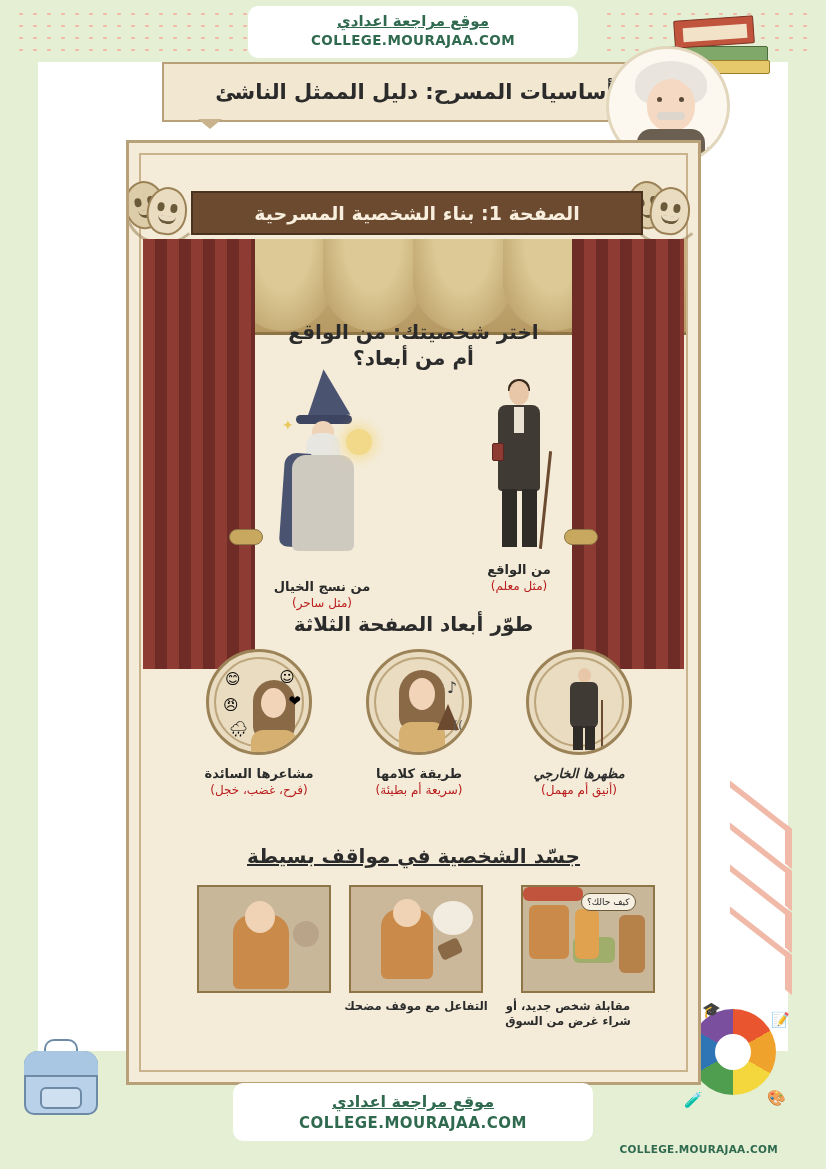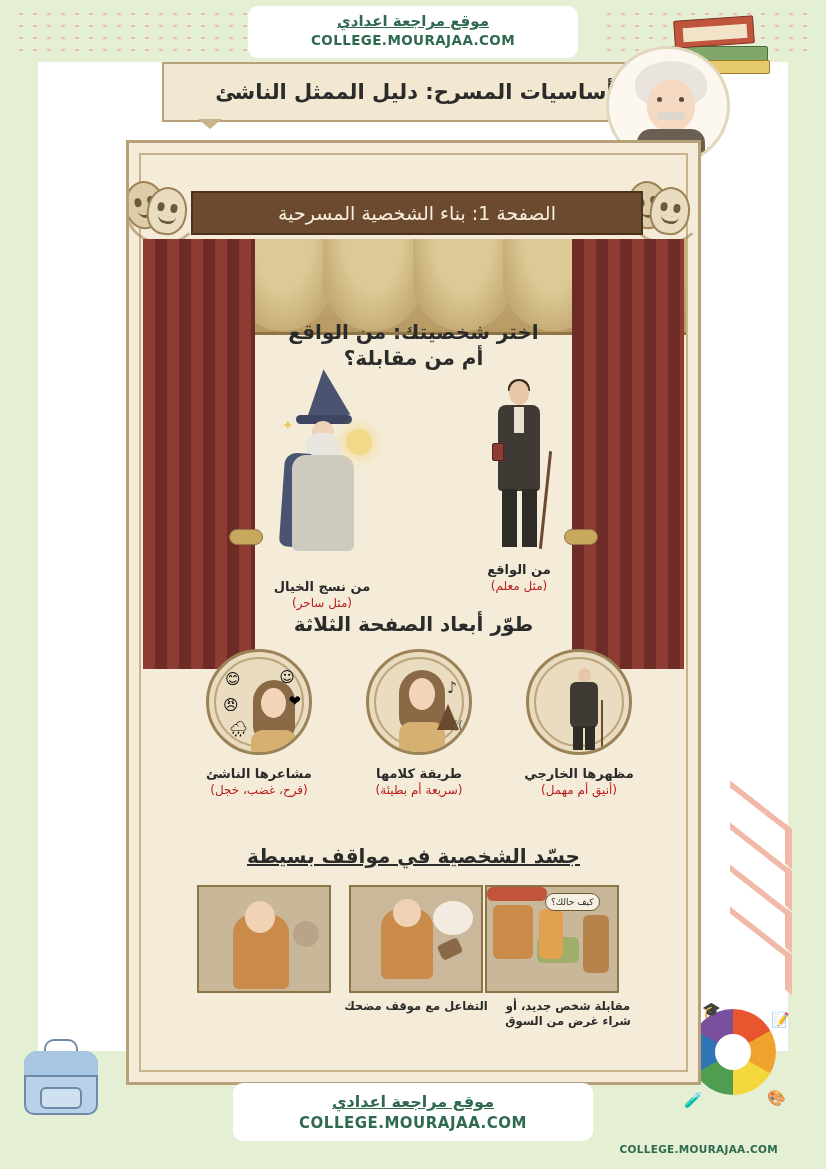--- a/index.html
+++ b/index.html
@@ -188,21 +188,21 @@
     position:absolute; bottom:4px; left:0; right:0;
     font-size: 10px; font-weight:bold; color:#8a6f3c;
   }
 
   
   .stage-banner {
     position:absolute; left:62px; top:48px; width:452px; height:44px;
     background:#6b4a2f; border:2px solid #4a321e;
     display:flex; align-items:center; justify-content:center;
   }
-  .stage-banner span { color:#f7eedd; font-size:19px; font-weight:normal; }
+  .stage-banner span { color:#f7eedd; font-size:19px; font-weight:bold; }
 
   
   .mask-group { position:absolute; top:32px; width:78px; height:74px; }
   .mask-group.left { left: -6px; }
   .mask-group.right { right: -6px; }
   .mask {
     position:absolute; width:40px; height:48px; background:#e9dcc0;
     border:2px solid #9c8257; border-radius: 50% 50% 45% 45%;
   }
   .mask.back { left:2px; top:6px; transform: rotate(-10deg); background:#ddcca8; }
@@ -424,21 +424,21 @@
     </div>
     <div class="curtain-l">
       <div class="tieback" style="right:-8px;"></div>
     </div>
     <div class="curtain-r">
       <div class="tieback" style="left:-8px;"></div>
     </div>
 
     <div class="sec-title" style="top:176px;">
       <div>اختر شخصيتك: من الواقع</div>
-      <div>أم من مقابلة؟</div>
+      <div>أم من أبعاد؟</div>
     </div>
 
     <div class="fig" style="left:310px; top:238px; width:160px;">
       <div class="man">
         <div class="hair"></div>
           <div class="head"></div>
         <div class="coat"></div>
           <div class="shirt"></div>
         <div class="book"></div>
         <div class="leg l"></div>
@@ -468,21 +468,21 @@
 
     <div class="fig" style="left:375px; top:506px; width:150px;">
       <div class="circ p1">
         <div class="inner-ring"></div>
         <div class="g-head"></div>
           <div class="g-coat"></div>
         <div class="g-leg l"></div>
           <div class="g-leg r"></div>
           <div class="g-cane"></div>
       </div>
-      <div class="fig-cap" style="margin-top:10px;">مظهرها الخارجي</div>
+      <div class="fig-cap" style="margin-top:10px;font-style:italic;">مظهرها الخارجي</div>
       <div class="fig-sub">(أنيق أم مهمل)</div>
     </div>
 
     <div class="fig" style="left:215px; top:506px; width:150px;">
       <div class="circ p2">
         <div class="inner-ring"></div>
         <div class="g2-hair"></div>
           <div class="g2-face"></div>
           <div class="g2-body"></div>
         <div class="metro"></div>
@@ -498,27 +498,27 @@
         <div class="inner-ring"></div>
         <div class="g3-hair"></div>
           <div class="g3-face"></div>
           <div class="g3-body"></div>
         <div class="emo" style="left:16px; top:18px;">😊</div>
         <div class="emo" style="left:14px; top:44px;">😠</div>
         <div class="emo" style="left:20px; top:68px;">🌧</div>
         <div class="emo" style="right:14px; top:16px;">☺</div>
         <div class="emo" style="right:8px; top:40px;">❤</div>
       </div>
-      <div class="fig-cap" style="margin-top:10px;">مشاعرها الناشئ</div>
+      <div class="fig-cap" style="margin-top:10px;">مشاعرها السائدة</div>
       <div class="fig-sub">(فرح، غضب، خجل)</div>
     </div>
 
     <div class="sec-title" style="top:700px;text-decoration:underline;">جسّد الشخصية في مواقف بسيطة</div>
 
-    <div class="scene" style="left:356px; top:742px; background:#c9b79a;">
+    <div class="scene" style="left:392px; top:742px; background:#c9b79a;">
       <div class="sp" style="left:6px; top:18px; width:40px; height:54px; background:#c98a4a;"></div>
       <div class="sp" style="left:50px; top:50px; width:42px; height:26px; background:#9fae6a;"></div>
       <div class="sp" style="left:52px; top:22px; width:24px; height:50px; background:#e0a24f;"></div>
       <div class="sp" style="left:96px; top:28px; width:26px; height:58px; background:#b6824a;"></div>
       <div class="sp" style="left:0px; top:0px; width:60px; height:14px; background:#c0543c;"></div>
       <div class="bubble" style="left:58px; top:6px;">كيف حالك؟</div>
     </div>
 
     <div class="scene" style="left:220px; top:742px; background:#cbb89b;">
       <div class="sp" style="left:30px; top:22px; width:52px; height:70px; background:#c98a4a; border-radius:18px 18px 6px 6px;"></div>

